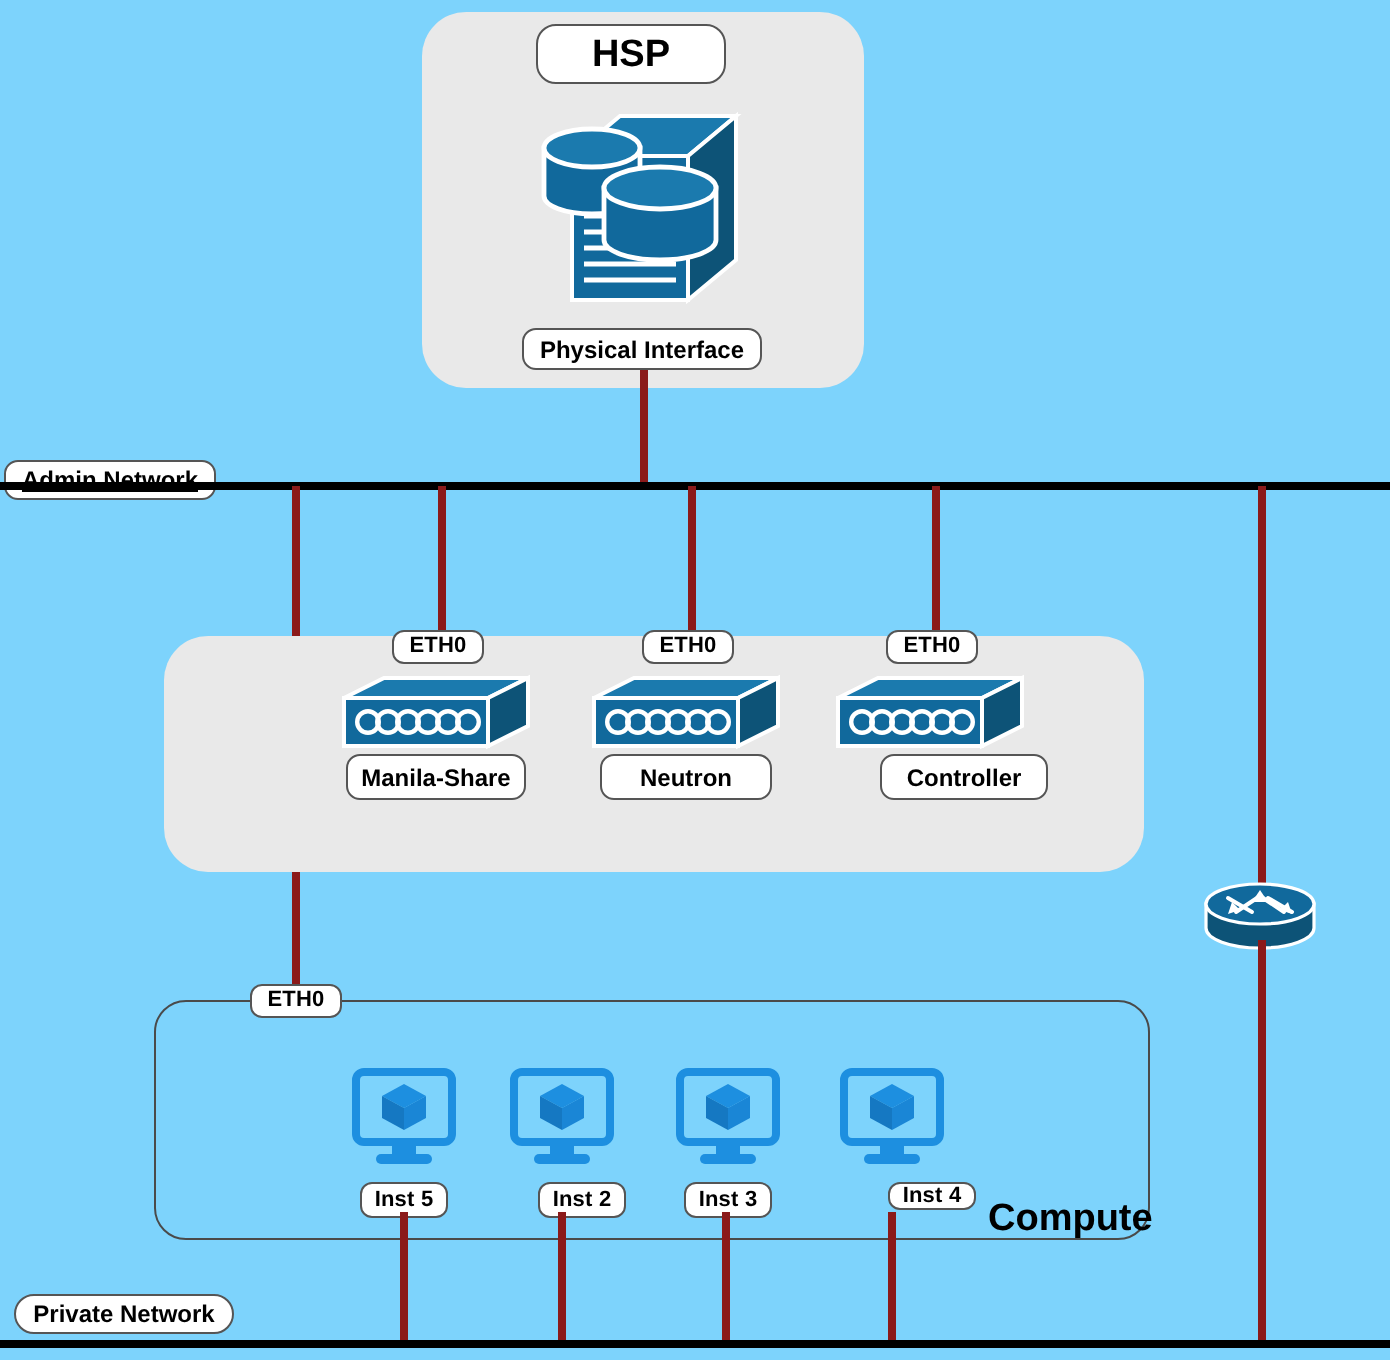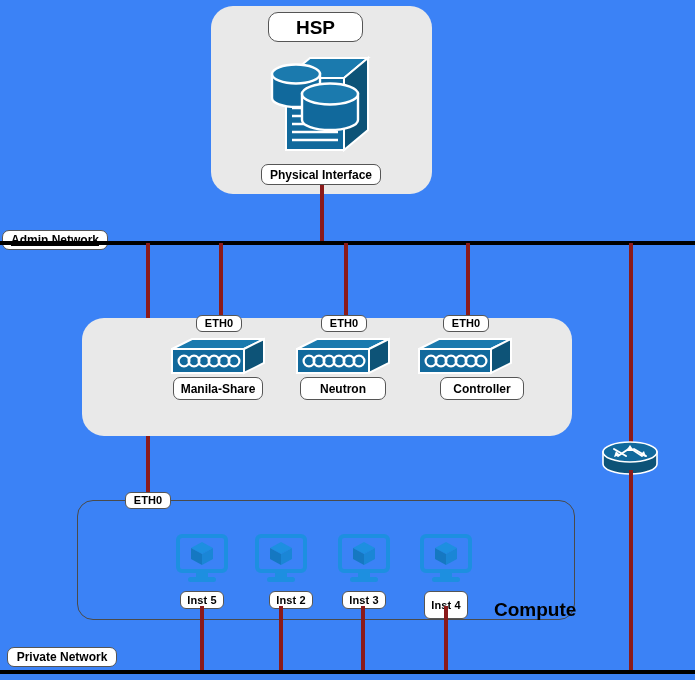--- a/index.html
+++ b/index.html
@@ -7,21 +7,21 @@
     padding: 0;
     background: #ffffff;
   }
   body {
     font-family: "Liberation Sans", sans-serif;
   }
   #canvas {
     position: relative;
     width: 695px;
     height: 680px;
-    background: #3b82f6;
+    background: #7dd3fc;
     overflow: hidden;
   }
 
   
   .panel {
     position: absolute;
     background: #e9e9e9;
     border-radius: 22px;
   }
   .outline-box {
@@ -247,24 +247,24 @@
       <rect x="3" y="3" width="48" height="35" rx="4" fill="none" stroke="#1d8fe0" stroke-width="4"></rect>
       <rect x="21" y="38" width="12" height="7" fill="#1d8fe0"></rect>
       <rect x="13" y="44" width="28" height="5" rx="2.5" fill="#1d8fe0"></rect>
       <g>
         <polygon points="27,9 38,15 27,21 16,15" fill="#1d8fe0"></polygon>
         <polygon points="16,15 27,21 27,32 16,26" fill="#1578c2"></polygon>
         <polygon points="38,15 27,21 27,32 38,26" fill="#1a86d6"></polygon>
       </g>
     </svg>
   </div>
-  <div class="label-box label-small" style="left:424px; top:591px; width:44px; height:28px;">Inst 4</div>
+  <div class="label-box label-small" style="left:444px; top:591px; width:44px; height:14px;">Inst 4</div>
 
   <div class="vline" style="left:200px; top:606px; height:66px;"></div>
   <div class="vline" style="left:279px; top:606px; height:66px;"></div>
   <div class="vline" style="left:361px; top:606px; height:66px;"></div>
   <div class="vline" style="left:444px; top:606px; height:66px;"></div>
   <div class="vline" style="left:629px; top:470px; height:202px;"></div>
 
-  <div class="label-box label-med" style="left:7px; top:647px; width:110px; height:20px;">Private Network</div>
+  <div class="label-box label-med" style="left:7px; top:647px; width:110px; height:20px;border-radius:10px;">Private Network</div>
   <div class="bus" style="left:0px; top:670px; width:695px;"></div>
 
 </div>
 
 </body></html>

